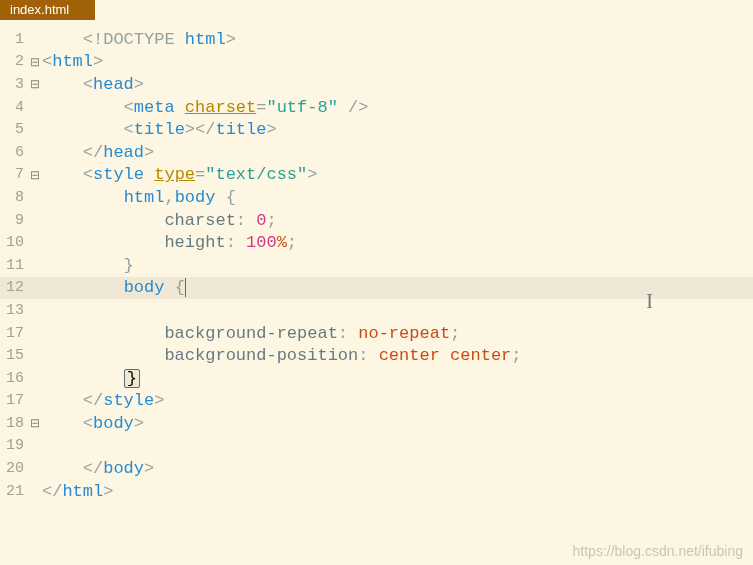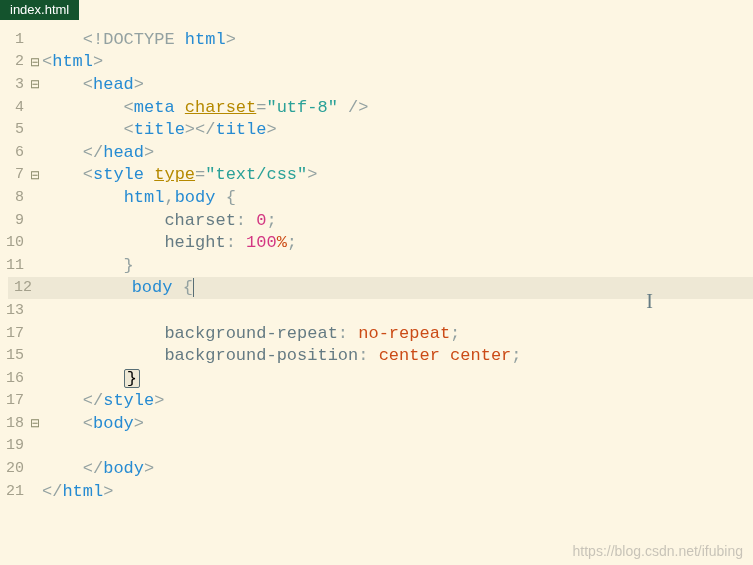--- a/index.html
+++ b/index.html
@@ -9,37 +9,37 @@
     height:565px;
     background:#fdf6e3;
     font-family: Consolas, "Courier New", monospace;
     font-size:17px;
     position:relative;
     overflow:hidden;
   }
   .tab {
     position:absolute;
     top:0; left:0;
-    background:#14532d;
+    background:#a16207;
     color:#ffffff;
-    padding:2px 10px 3px 10px;
+    padding:2px 26px 3px 10px;
     font-size:13px;
     font-family: -apple-system, Segoe UI, sans-serif;
   }
   .editor {
     position:absolute;
     top:28px; left:0; right:0; bottom:0;
   }
   .line {
     display:flex;
     height:22.6px;
     align-items:center;
     white-space:pre;
   }
-  .line.hl { background:#eee8d5;margin-left:8px; }
+  .line.hl { background:#eee8d5; }
   .gut-num {
     width:28px;
     text-align:right;
     color:#a4a08c;
     font-size:15px;
     padding-right:4px;
     flex-shrink:0;
   }
   .gut-fold {
     width:14px;

